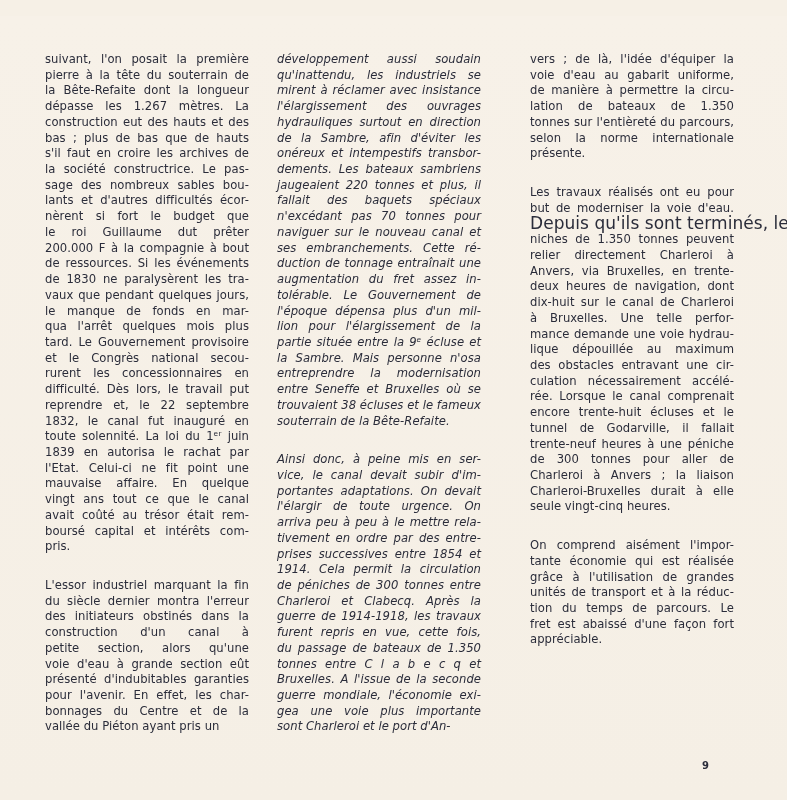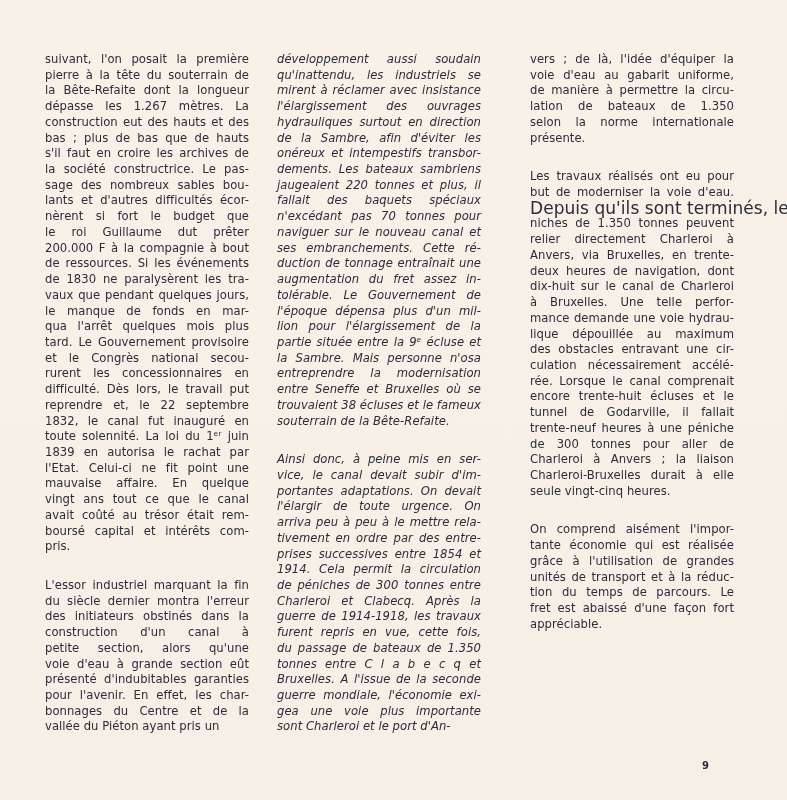--- a/index.html
+++ b/index.html
@@ -151,20 +151,21 @@
         <span class="line">gea une voie plus importante</span>
         <span class="line last">sont Charleroi et le port d'An-</span>
       </p>
     </div>
   <div class="column" id="col-3">
       <p class="para">
         <span class="line">vers ; de là, l'idée d'équiper la</span>
         <span class="line">voie d'eau au gabarit uniforme,</span>
         <span class="line">de manière à permettre la circu-</span>
         <span class="line">lation de bateaux de 1.350</span>
+        <span class="line">tonnes sur l'entièreté du parcours,</span>
         <span class="line">selon la norme internationale</span>
         <span class="line last">présente.</span>
       </p>
       <p class="para">
         <span class="line">Les travaux réalisés ont eu pour</span>
         <span class="line">but de moderniser la voie d'eau.</span>
         <span class="line" style="font-size: 17px;">Depuis qu'ils sont terminés, les pé-</span>
         <span class="line">niches de 1.350 tonnes peuvent</span>
         <span class="line">relier directement Charleroi à</span>
         <span class="line">Anvers, via Bruxelles, en trente-</span>

